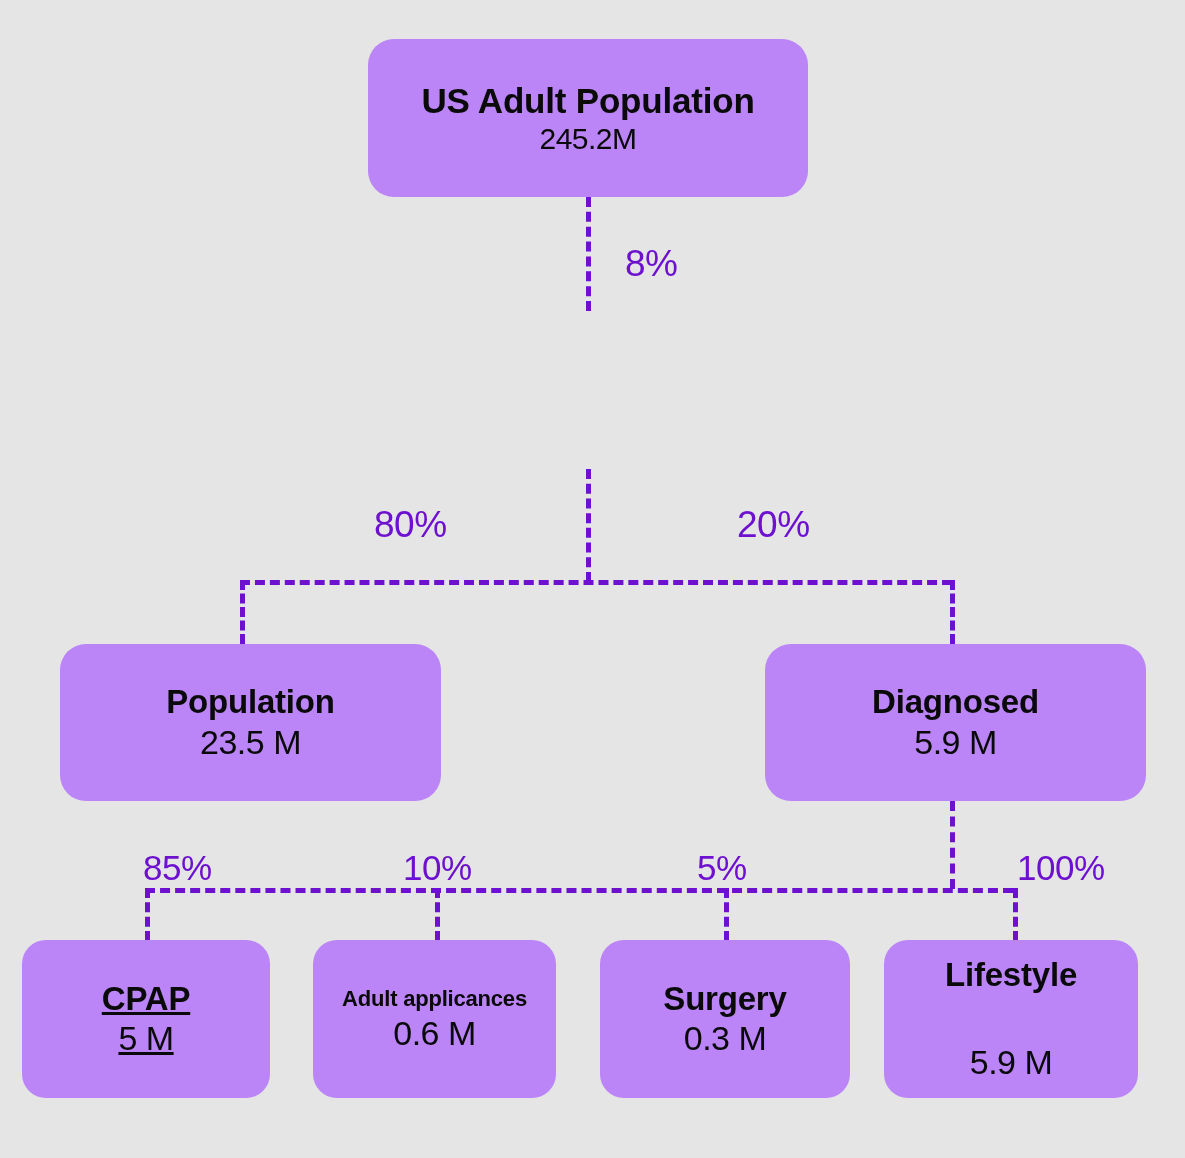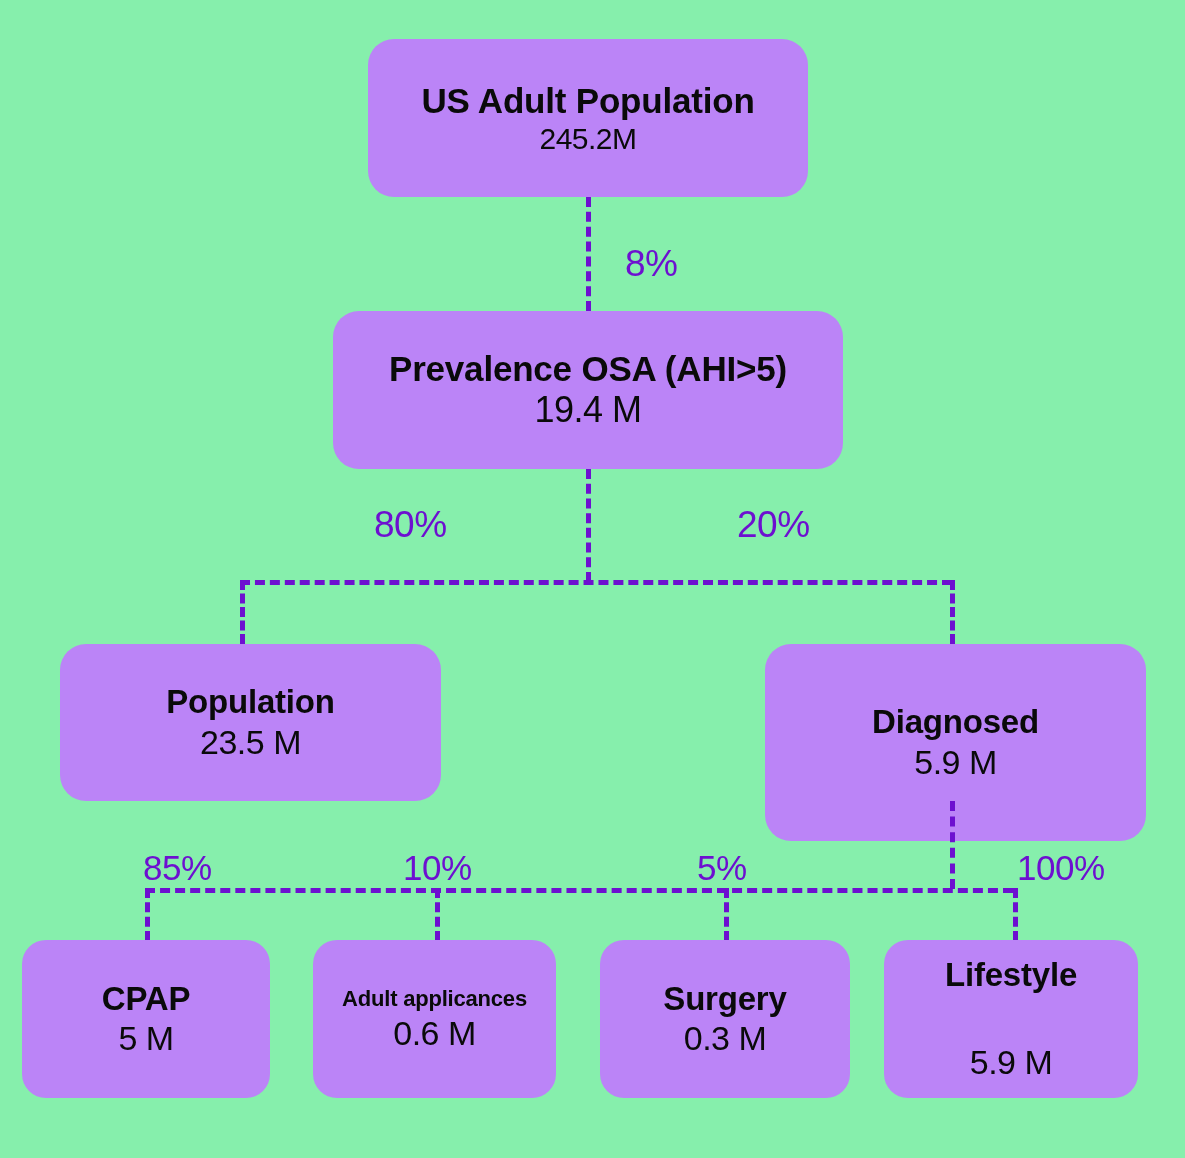--- a/index.html
+++ b/index.html
@@ -9,21 +9,21 @@
   body {
     width: 1185px;
     height: 1158px;
     overflow: hidden;
     font-family: "Liberation Sans", sans-serif;
   }
   #canvas {
     position: relative;
     width: 1185px;
     height: 1158px;
-    background: #86efac;
+    background: #e5e5e5;
   }
   .node {
     position: absolute;
     background: #bb84f7;
     border-radius: 26px;
     display: flex;
     flex-direction: column;
     align-items: center;
     justify-content: center;
     box-sizing: border-box;
@@ -57,28 +57,28 @@
   #node-osa .value { font-size: 36px; margin-top: 4px; }
 
   
   #node-undiagnosed {
     left: 60px; top: 644px; width: 381px; height: 157px;
   }
   #node-undiagnosed .title { font-size: 33px; }
   #node-undiagnosed .value { font-size: 34px; margin-top: 4px; }
 
   #node-diagnosed {
-    left: 765px; top: 644px; width: 381px; height: 197px;
+    left: 765px; top: 644px; width: 381px; height: 157px;
   }
   #node-diagnosed .title { font-size: 33px; }
   #node-diagnosed .value { font-size: 34px; margin-top: 4px; }
 
   
   .leaf { top: 940px; height: 158px; border-radius: 24px; }
-  #node-cpap      { left: 22px;  width: 248px; }
+  #node-cpap      { left: 22px;  width: 248px; text-decoration: underline; }
   #node-oral      { left: 313px; width: 243px; }
   #node-surgery   { left: 600px; width: 250px; }
   #node-lifestyle { left: 884px; width: 254px; gap: 48px; }
 
   .leaf .title { font-size: 33px; }
   .leaf .value { font-size: 34px; margin-top: 3px; }
   #node-oral .title { font-size: 22px; margin-bottom: 2px; }
 
   
   .vline, .hline {
@@ -109,24 +109,20 @@
 <div id="canvas">
 
   <div class="node" id="node-population">
     <div class="title">US Adult Population</div>
     <div class="value">245.2M</div>
   </div>
 
   <div class="vline" style="left:586px; top:197px; height:114px;"></div>
   <div class="pct" style="left:625px; top:243px;">8%</div>
 
-  <div class="node" id="node-osa">
-    <div class="title">Prevalence OSA (AHI&gt;5)</div>
-    <div class="value">19.4 M</div>
-  </div>
 
   <div class="vline" style="left:586px; top:469px; height:113px;"></div>
   <div class="hline" style="left:240px; top:580px; width:712px;"></div>
   <div class="vline" style="left:240px; top:580px; height:64px;"></div>
   <div class="vline" style="left:950px; top:580px; height:64px;"></div>
 
   <div class="pct" style="left:374px; top:504px;">80%</div>
   <div class="pct" style="left:737px; top:504px;">20%</div>
 
   <div class="node" id="node-undiagnosed">

